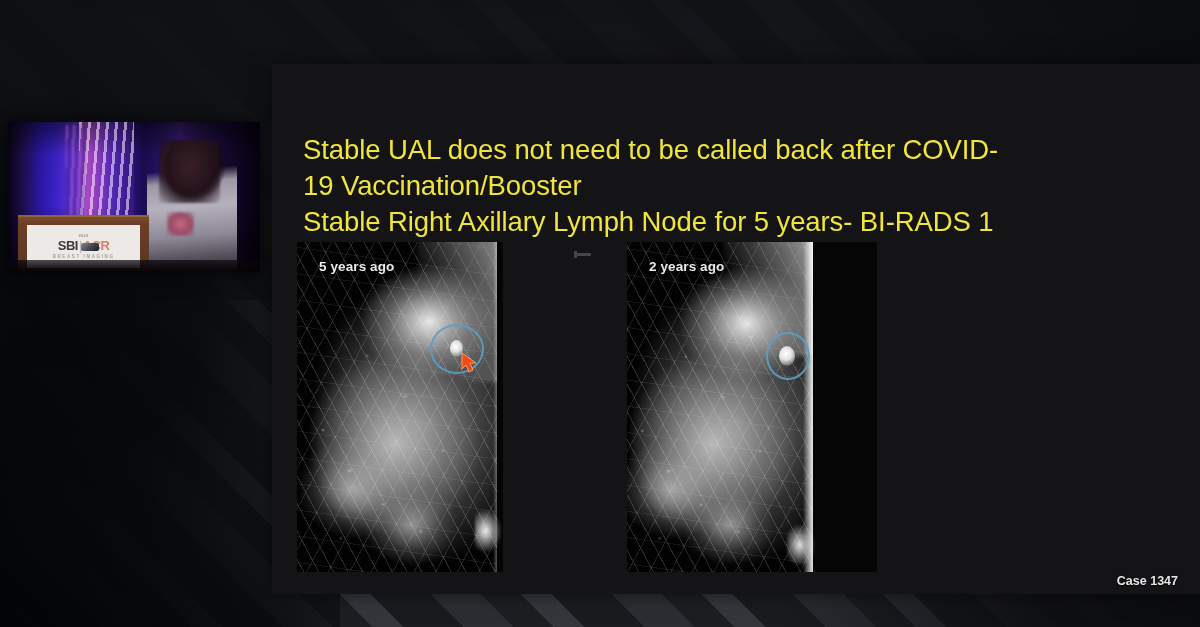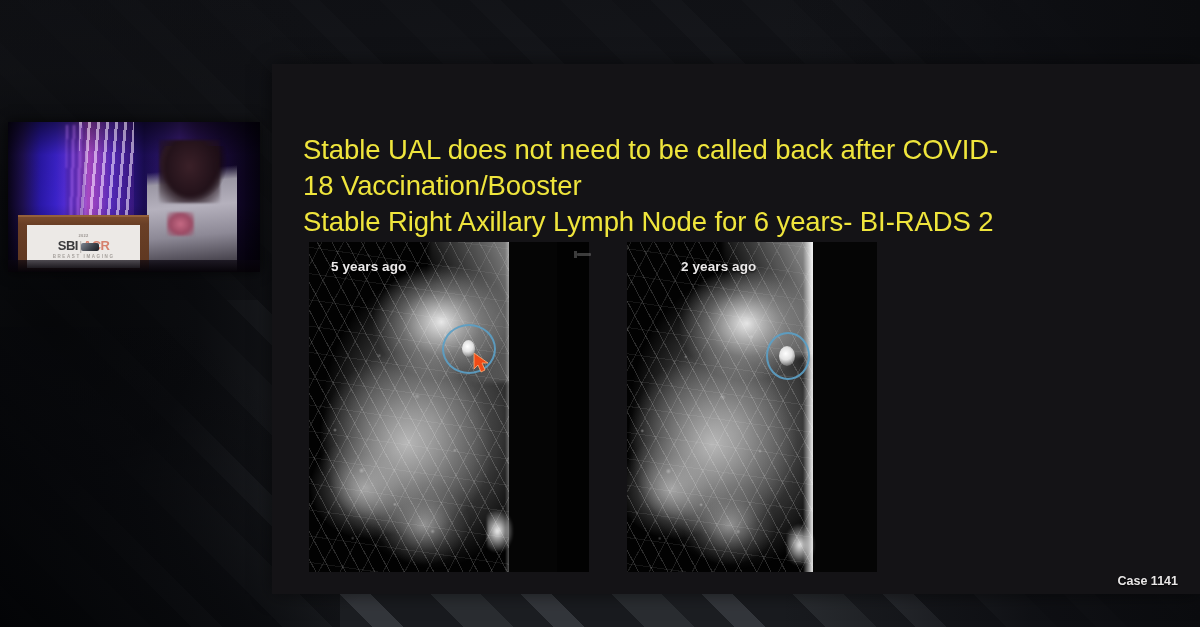--- a/index.html
+++ b/index.html
@@ -267,35 +267,35 @@
     width: 928px;
     height: 352px;
   }
   .mammo-panel {
     position: absolute;
     top: 0;
     height: 330px;
     background: #020202;
     overflow: hidden;
   }
-  #panel-5yr   { left: 25px;  width: 280px; margin-left: 12px; }
+  #panel-5yr   { left: 25px;  width: 206px; }
   #panel-2yr   { left: 355px; width: 250px; }
   #panel-cur   { left: 680px; width: 248px; }
 
   .panel-label {
     position: absolute;
     z-index: 6;
     color: #eceaea;
     font-size: 13.5px;
     font-weight: bold;
     letter-spacing: 0.1px;
     text-shadow: 0 1px 2px rgba(0,0,0,0.9);
   }
   #label-5yr { left: 22px; top: 17px; }
-  #label-2yr { left: 22px; top: 17px; margin-left: 32px; }
+  #label-2yr { left: 22px; top: 17px; }
   #label-cur { left: 10px; top: 12px; }
 
   .case-number {
     position: absolute;
     z-index: 7;
     right: 22px;
     bottom: 6px;
     color: #e8e6e6;
     font-size: 12.5px;
     font-weight: bold;
@@ -445,22 +445,22 @@
       </div>
       <div class="podium-mic"></div>
     </div>
     <div class="stage-floor"></div>
   </div>
 
   <div id="slide">
 
     <div id="slide-title-block">
       <div class="title-line t-yellow">Stable UAL does not need to be called back after COVID-</div>
-      <div class="title-line t-yellow">18 Vaccination/Booster</div>
-      <div class="title-line t-yellow">Stable Right Axillary Lymph Node for 6 years- BI-RADS 2</div>
+      <div class="title-line t-yellow">19 Vaccination/Booster</div>
+      <div class="title-line t-yellow">Stable Right Axillary Lymph Node for 5 years- BI-RADS 1</div>
     </div>
 
     <div id="image-row">
 
       <div class="mammo-panel" id="panel-5yr">
         <div class="breast" style="left:-14px; top:-8px; width:222px; height:338px;">
           <div class="breast-body"></div>
           <div class="tissue-strands"></div>
           <div class="tissue-speckle"></div>
         </div>
@@ -494,18 +494,18 @@
 
         <div class="node-blob" style="left:152px; top:104px; width:16px; height:20px;"></div>
         <div class="annot-circle" style="left:139px; top:90px; width:44px; height:48px;"></div>
 
         <div class="panel-label" id="label-2yr">2 years ago</div>
       </div>
 
 
       <div class="tiny-marker"></div>
 
-      <div class="case-number">Case 1141</div>
+      <div class="case-number">Case 1347</div>
     </div>
   </div>
 
   <div id="slide-shadow"></div>
 </div>
 
 </body></html>

